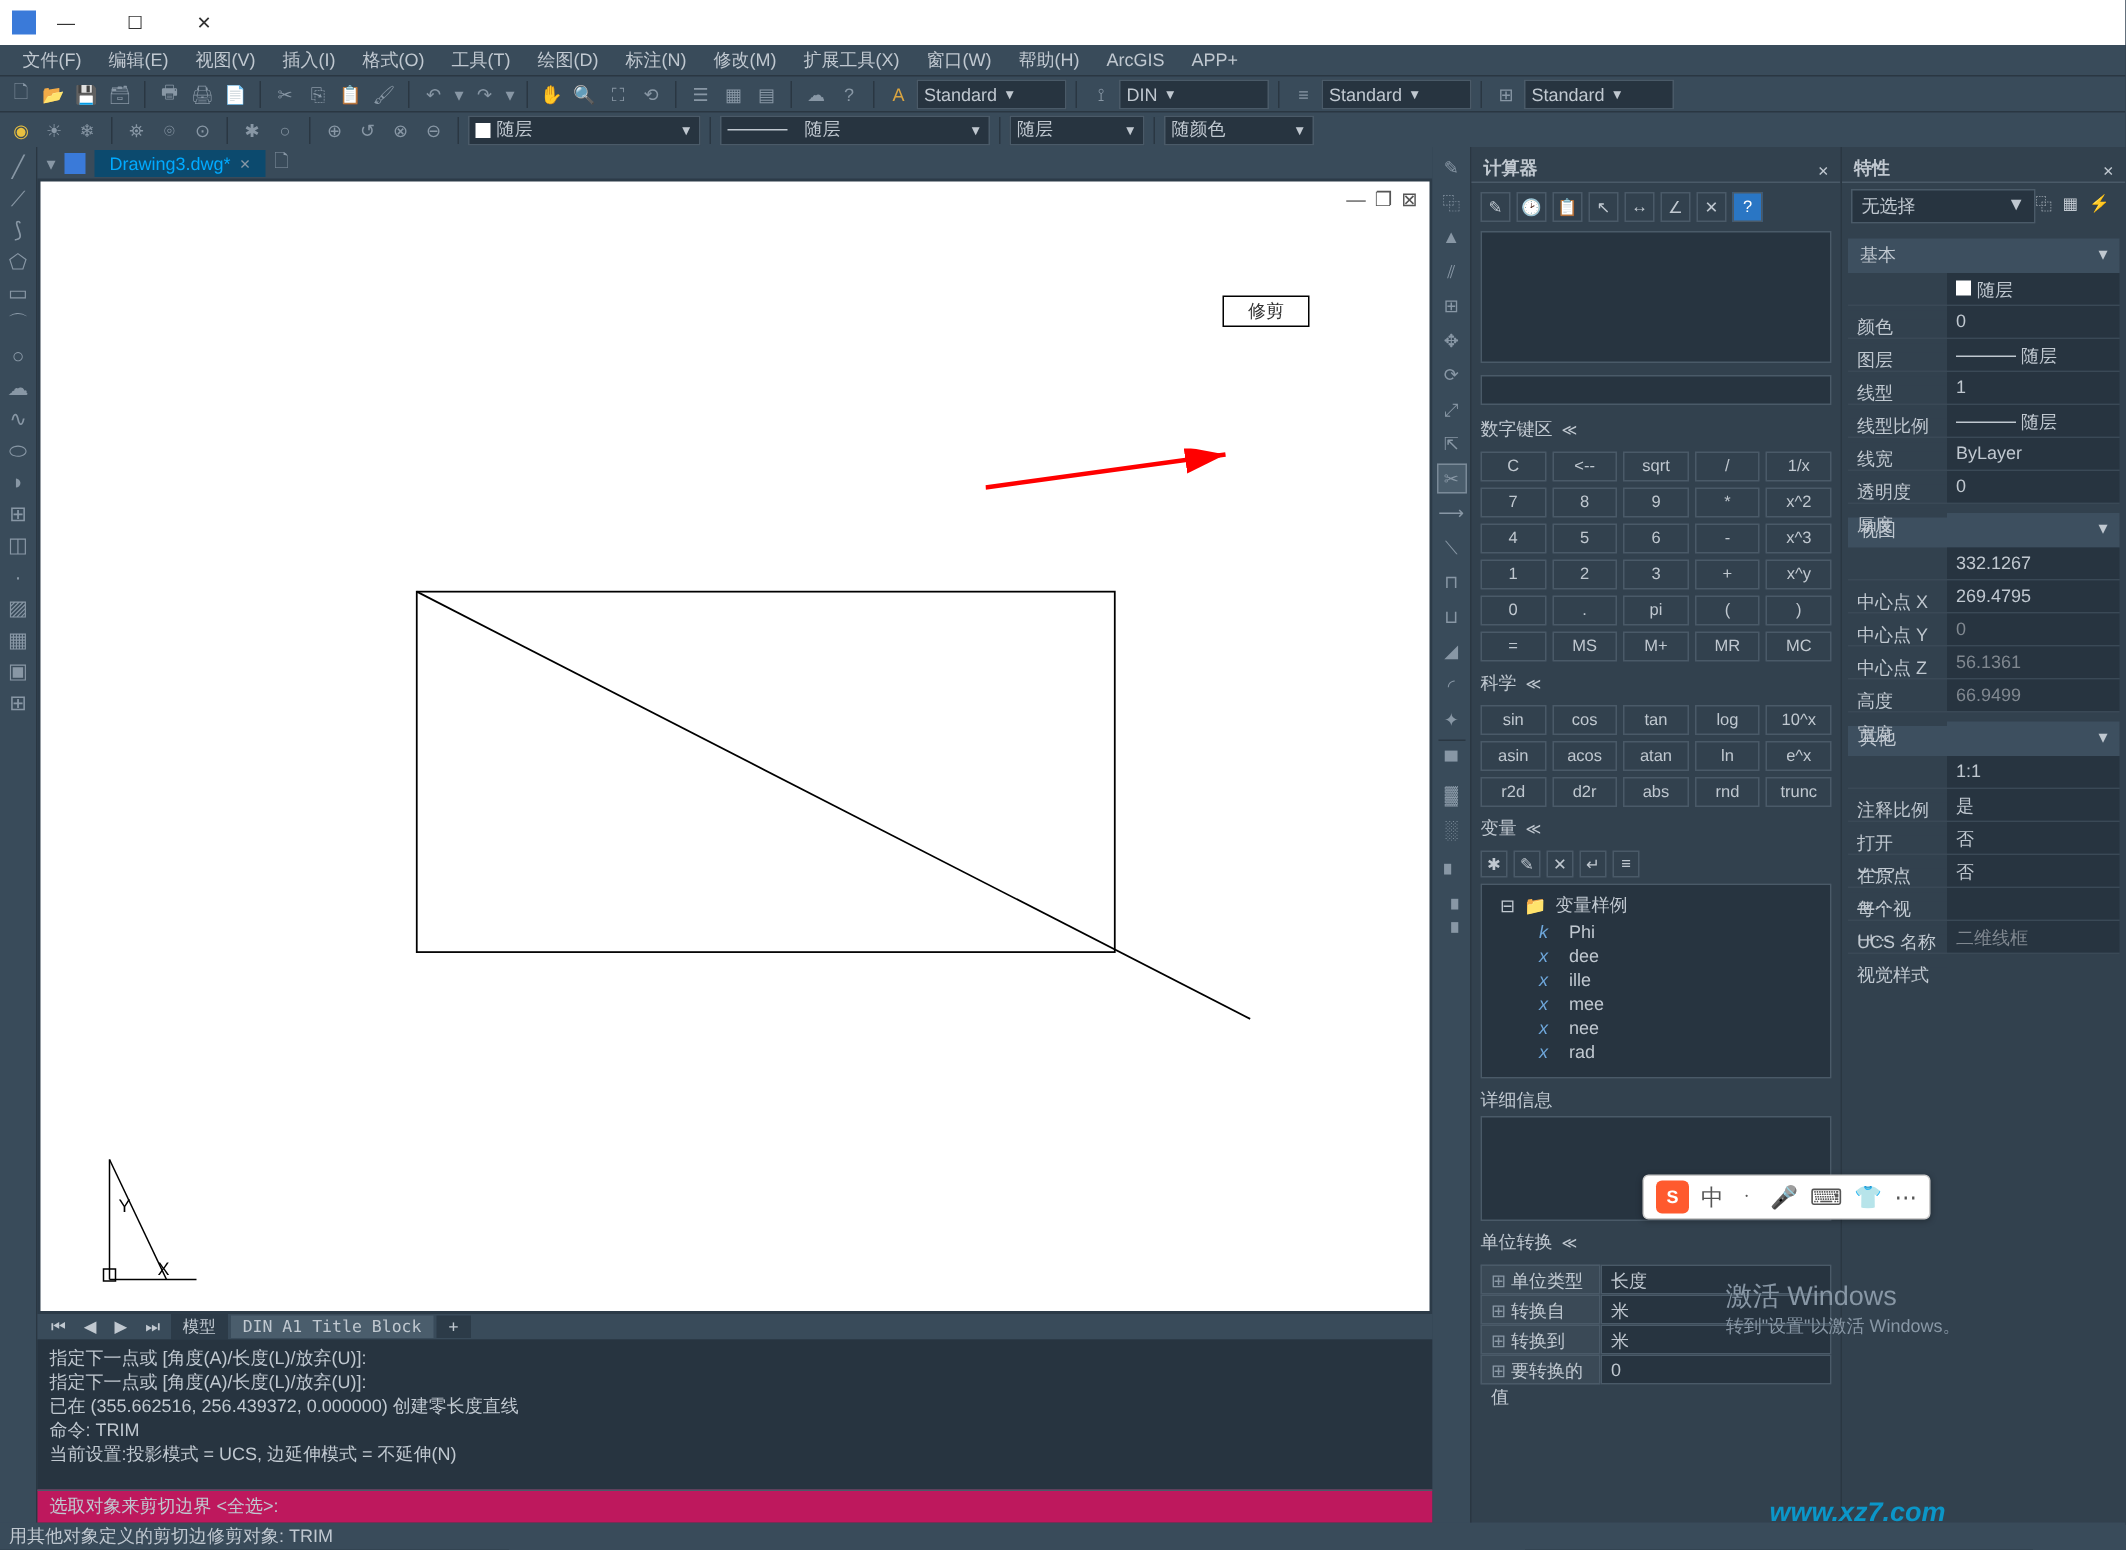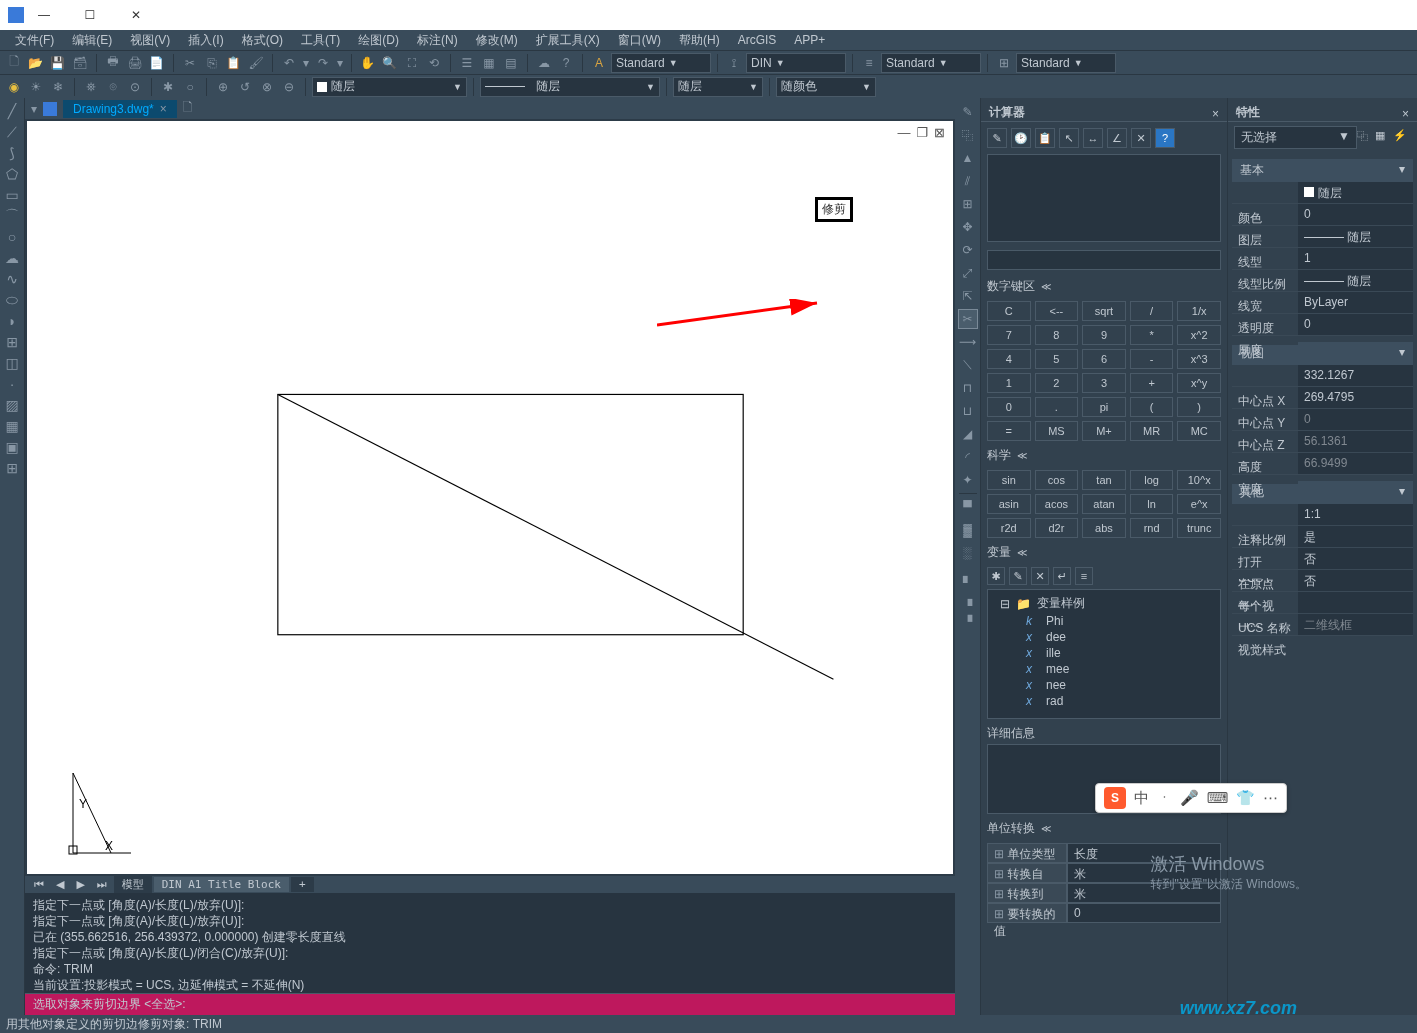--- a/index.html
+++ b/index.html
@@ -100,21 +100,21 @@
 .prop-row .pv { flex: 1; padding: 3px 6px; background: #273440; color: #c0c8d0; }
 .prop-row .pv.ro { color: #808890; }
 
 
 .statusbar { height: 18px; background: #394b5a; display: flex; align-items: center; padding: 1px 6px; font-size: 11px; color: #c0c8d0; }
 
 
 .red-arrow { position: absolute; pointer-events: none; }
 
 
-.tooltip { position: absolute; background: #fff; color: #333; border: 3px solid #000000; padding: 1px 4px; font-size: 12px; }
+.tooltip { position: absolute; background: #fff; color: #333; border: 1px solid #000000; padding: 1px 16px; font-size: 12px; }
 
 
 .ime-bar { position: absolute; right: 130px; bottom: 220px; background: #fff; border: 1px solid #ccc; border-radius: 4px; display: flex; align-items: center; gap: 8px; padding: 3px 8px; box-shadow: 0 1px 4px rgba(0,0,0,.3); }
 .ime-bar .ime-s { width: 22px; height: 22px; background: #ff5a2e; color: #fff; border-radius: 4px; display: flex; align-items: center; justify-content: center; font-weight: bold; }
 .ime-bar .ime-i { color: #555; font-size: 15px; }
 
 
 .watermark { position: absolute; right: 110px; bottom: 140px; color: #8897a5; text-align: left; }
 .watermark .wm1 { font-size: 18px; }
 .watermark .wm2 { font-size: 12px; }
@@ -318,21 +318,20 @@
       <span class="lt-btn">⏭</span>
       <span class="lt-tab">模型</span>
       <span class="lt-tab active">DIN A1 Title Block</span>
       <span class="lt-tab">+</span>
     </div>
 
     <div class="cmd-area">
       <div class="cmd-line">指定下一点或 [角度(A)/长度(L)/放弃(U)]:</div>
       <div class="cmd-line">指定下一点或 [角度(A)/长度(L)/放弃(U)]:</div>
       <div class="cmd-line">已在 (355.662516, 256.439372, 0.000000) 创建零长度直线</div>
-      <div class="cmd-line">指定下一点或 [角度(A)/长度(L)/闭合(C)/放弃(U)]:</div>
       <div class="cmd-line">命令: TRIM</div>
       <div class="cmd-line">当前设置:投影模式 = UCS, 边延伸模式 = 不延伸(N)</div>
     </div>
     <div class="cmd-input-row">
       <span>选取对象来剪切边界 &lt;全选&gt;:</span>
     </div>
   </div>
 
   <div class="vtool2">
     <span class="tool-icon">✎</span>

